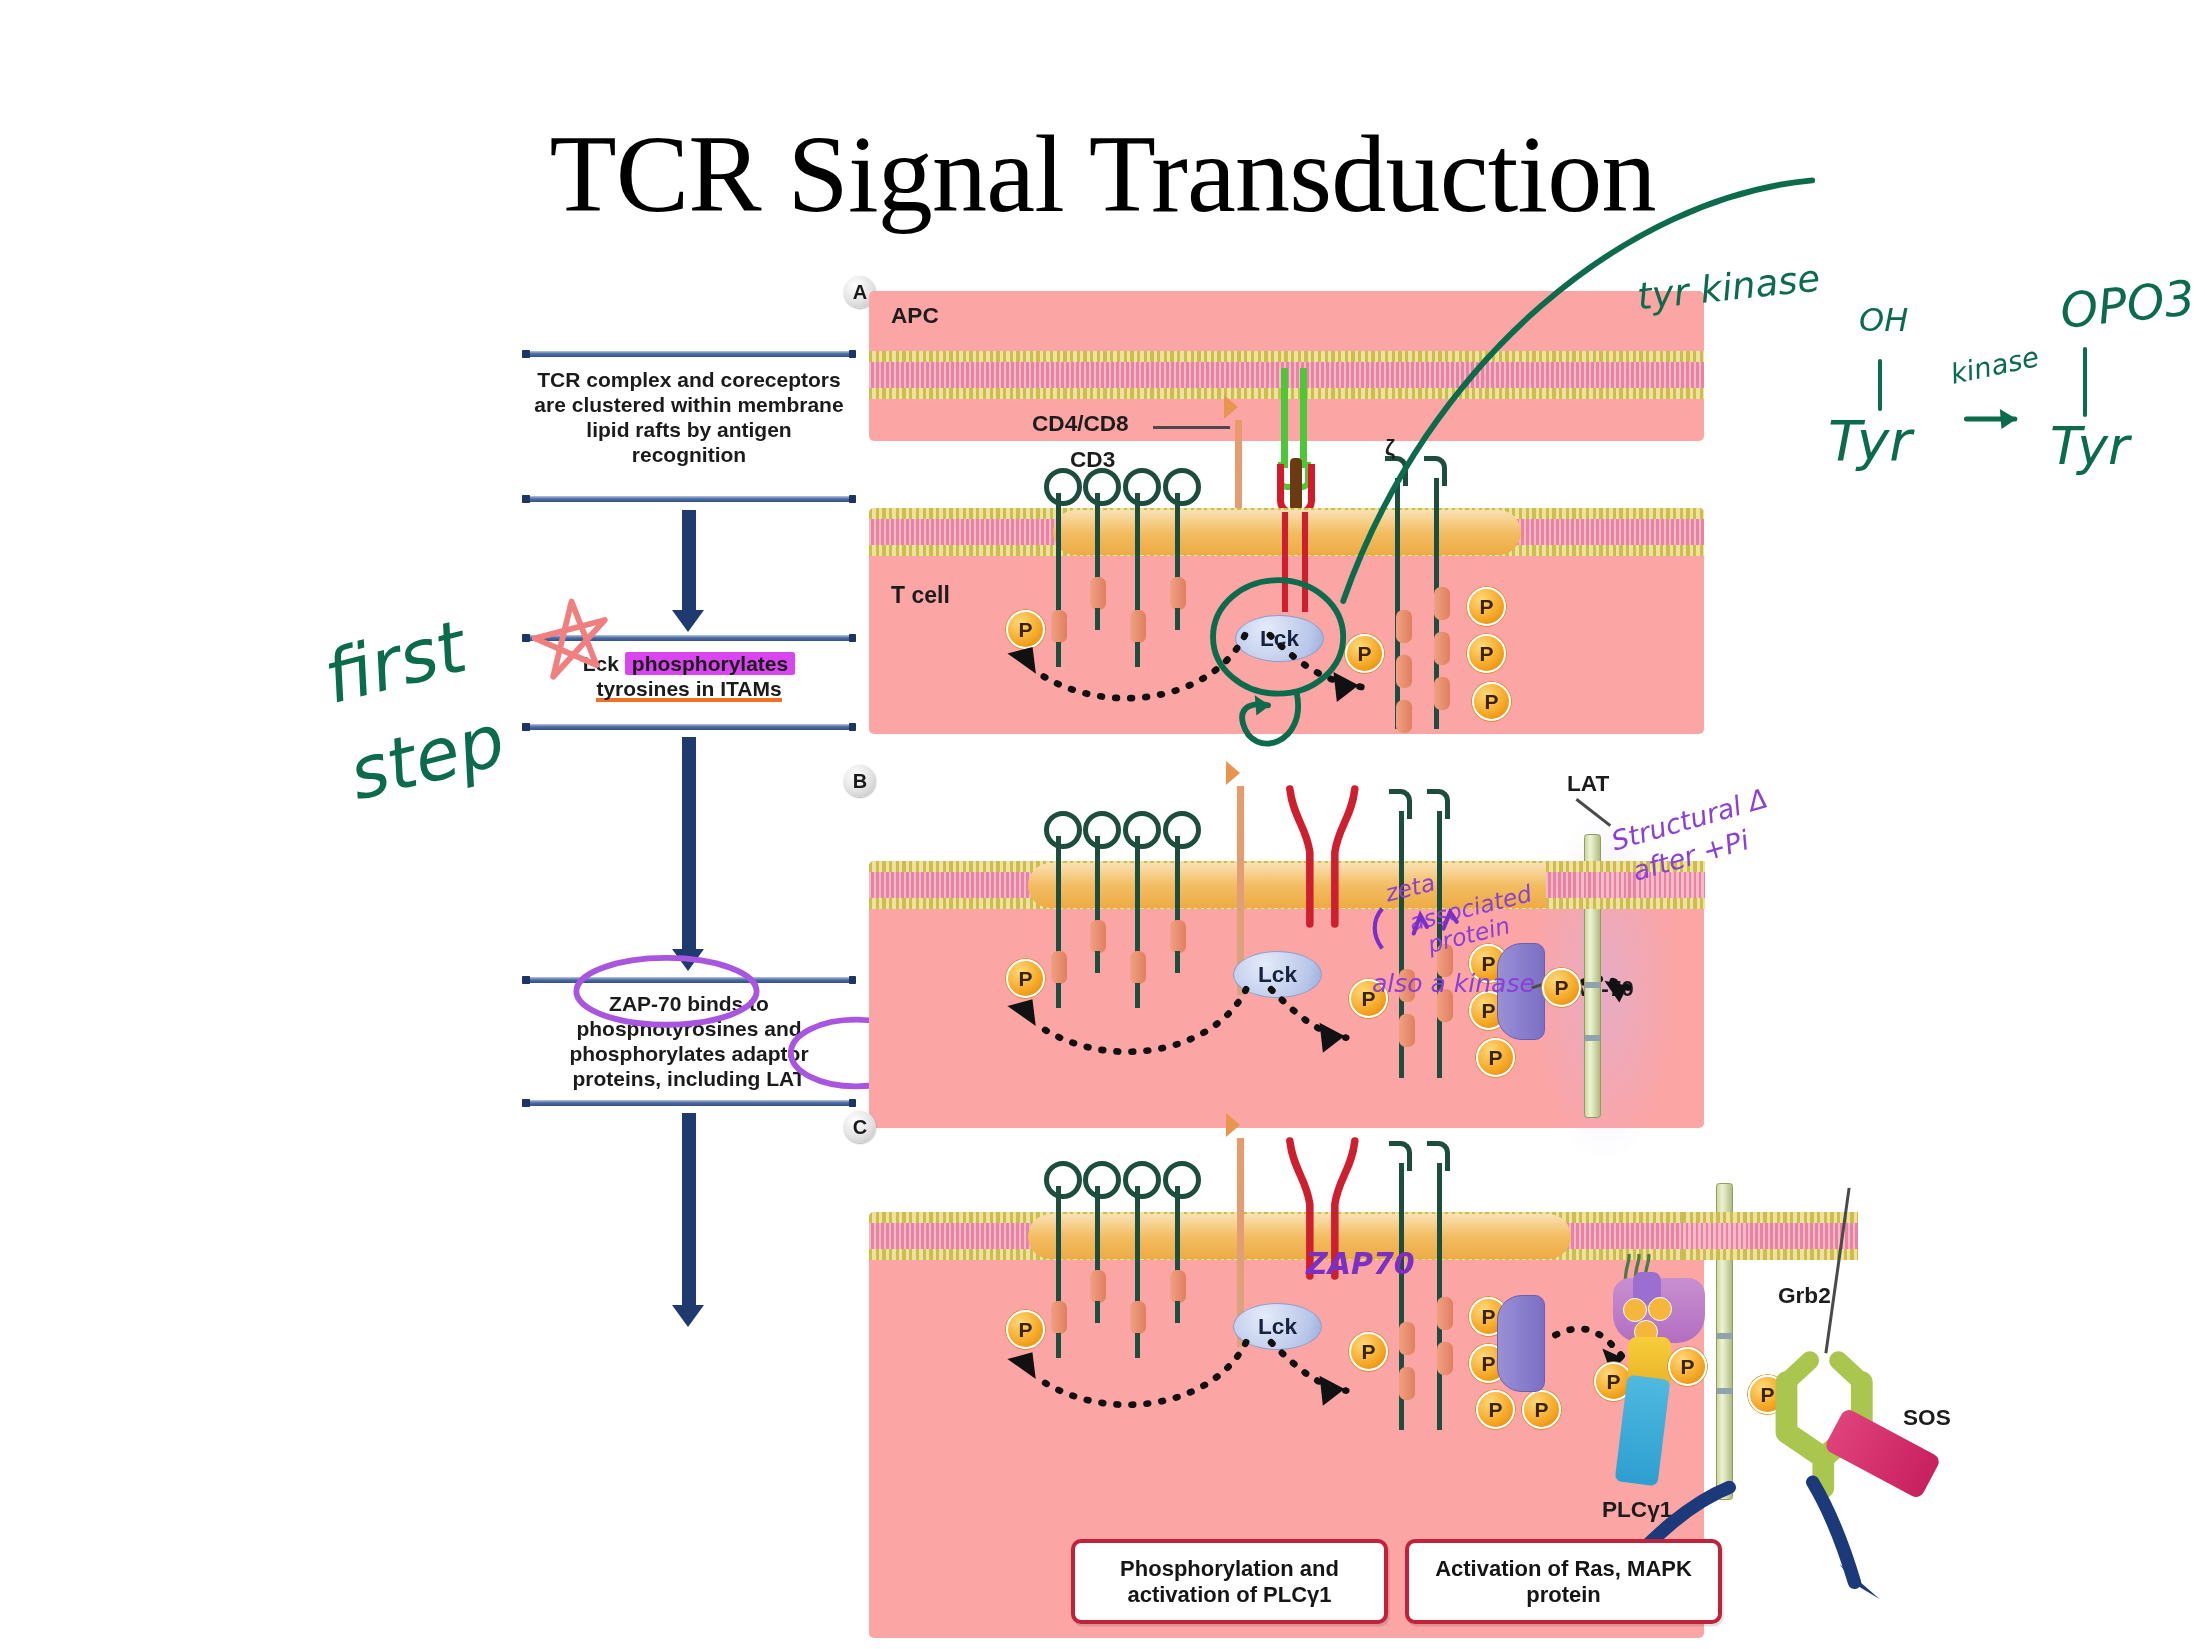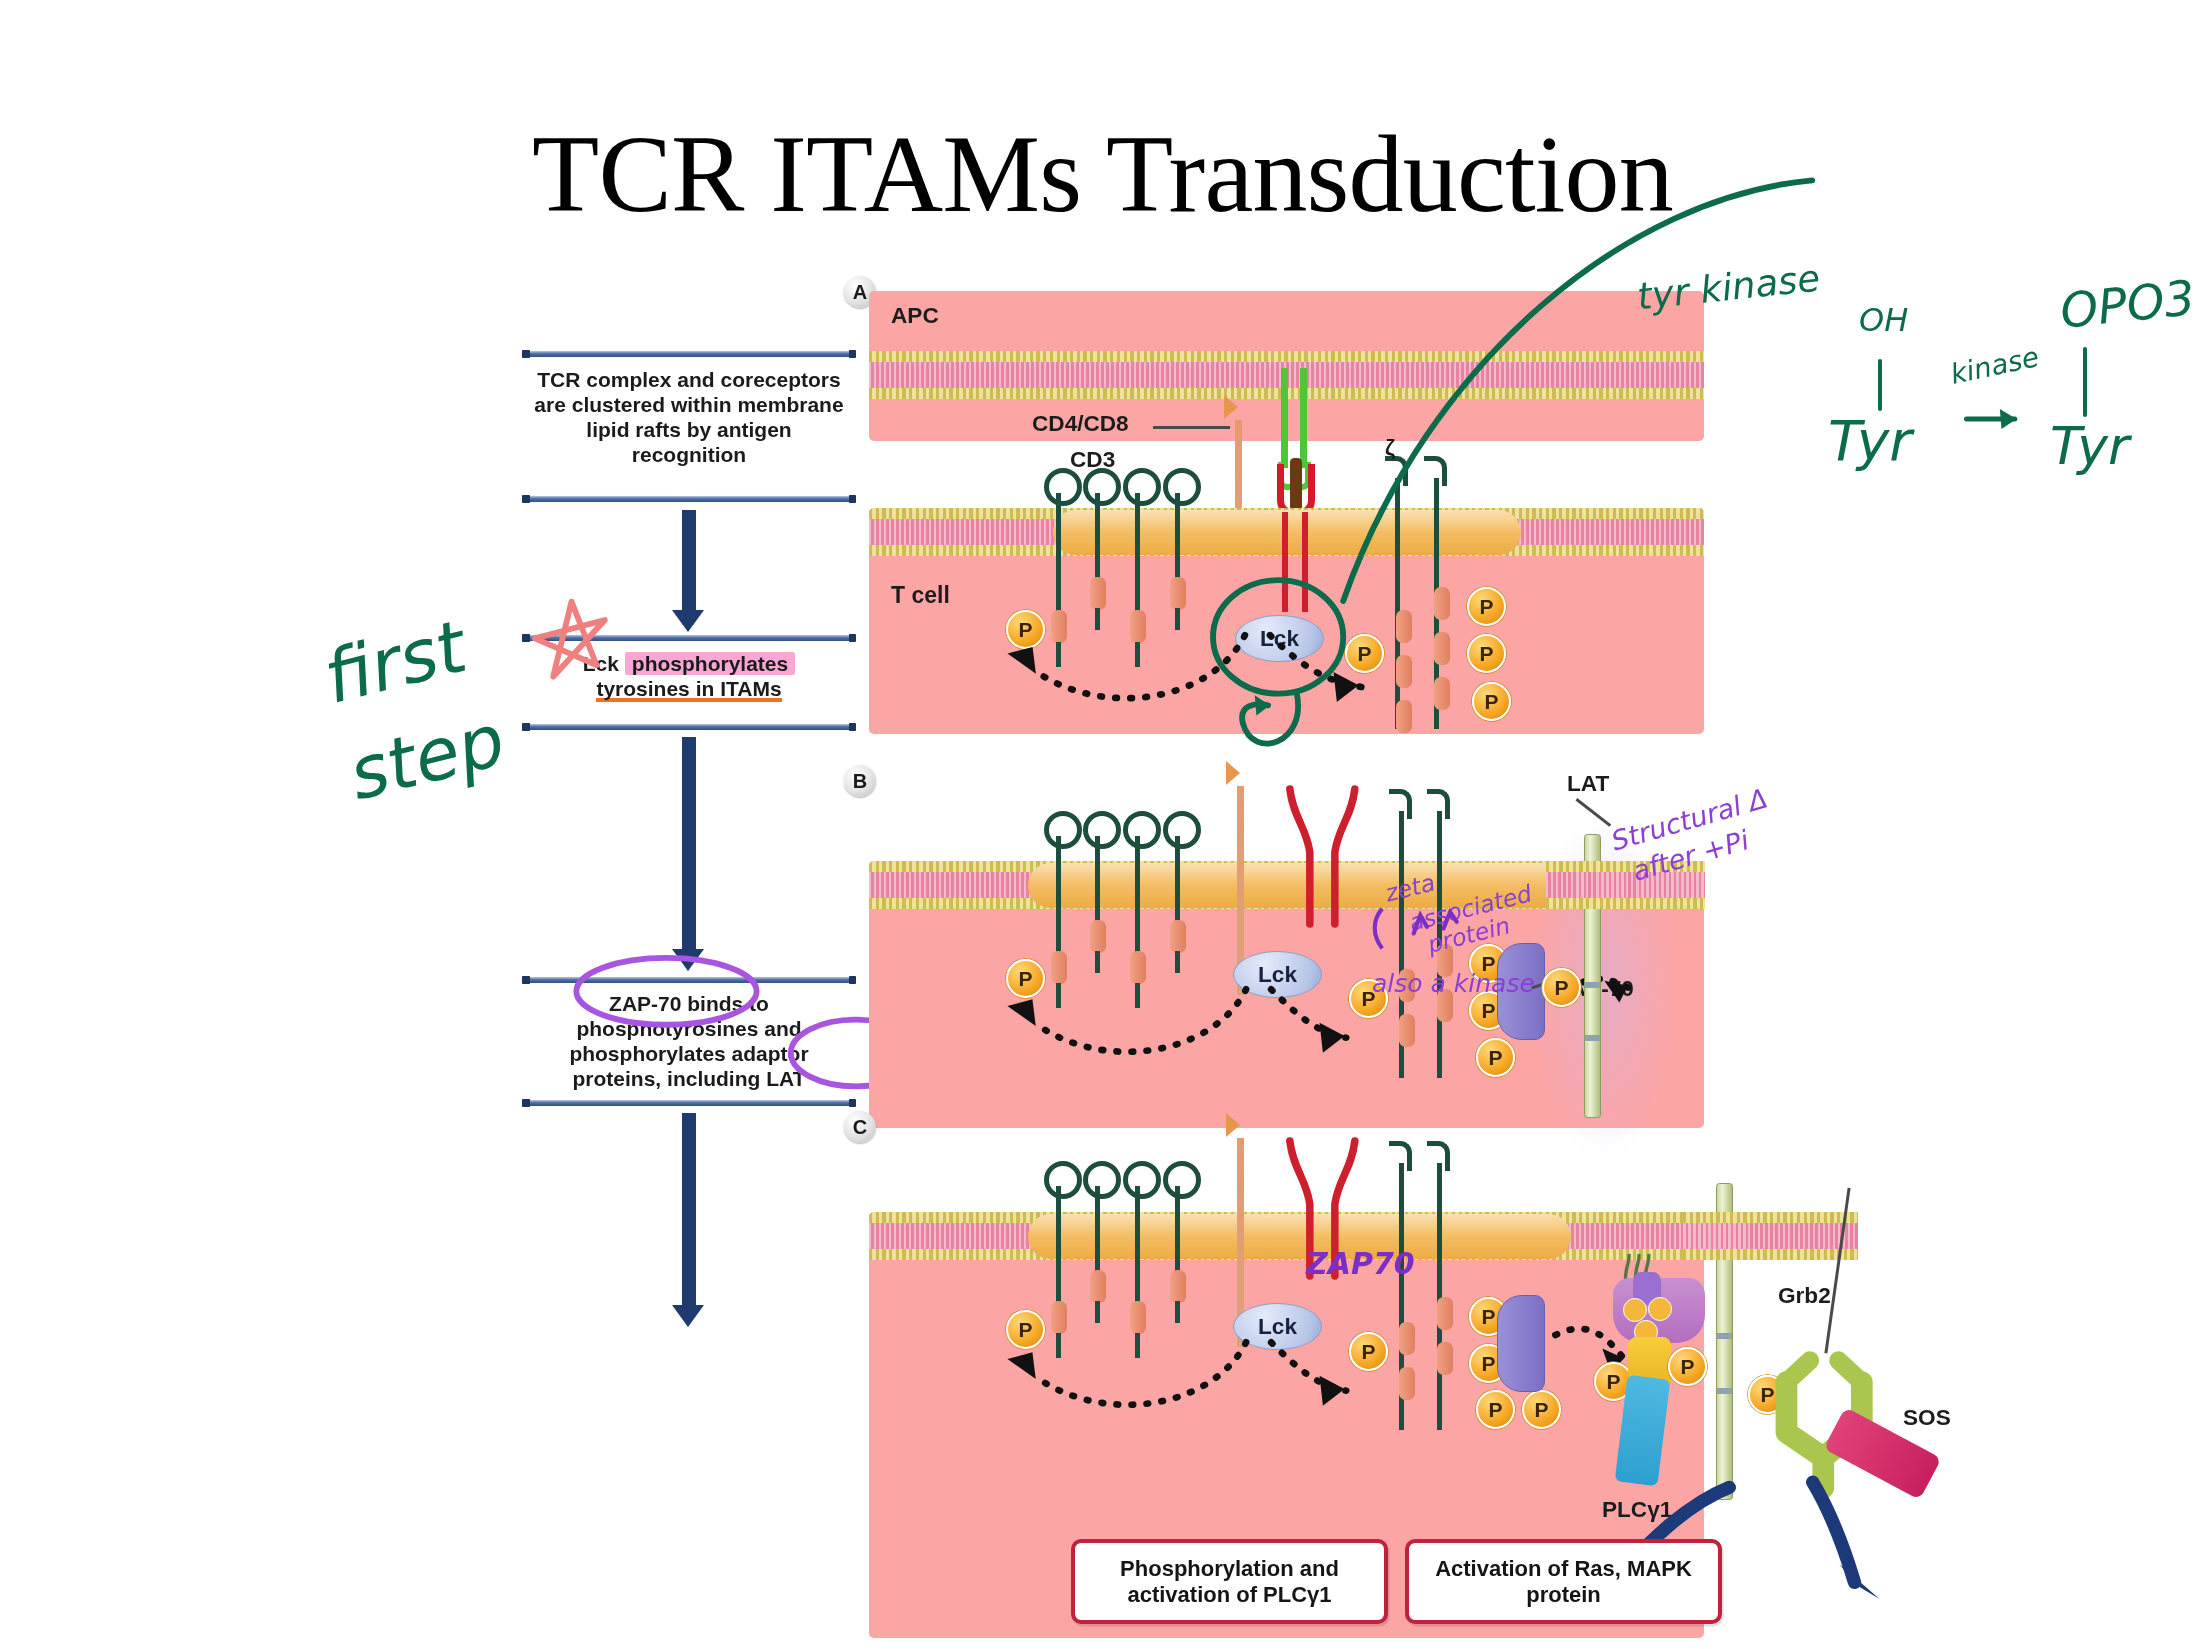--- a/index.html
+++ b/index.html
@@ -31,21 +31,21 @@
   .flow-box .rule.top{top:0;}
   .flow-box .rule.bot{bottom:0;}
   .flow-box .rule:before,.flow-box .rule:after{
     content:"";position:absolute;top:-0.8px;width:7.5px;height:7.5px;
     background:#1d3560;border-radius:0.8px;
   }
   .flow-box .rule:before{left:0;}
   .flow-box .rule:after{right:0;}
   .flow-box .inner{position:relative;padding:8.4px 1.7px;}
 
-  .hl-green{background:#f9a8d4;padding:0 7px;border-radius:2.5px;}
+  .hl-green{background:#d946ef;padding:0 7px;border-radius:2.5px;}
   .ul-orange{
     background-image:linear-gradient(#f36f21,#f36f21);
     background-size:100% 4.2px;background-position:0 100%;
     background-repeat:no-repeat;padding-bottom:2.5px;
   }
 
   .arrow-down{
     position:absolute;left:160px;width:14px;
     background:#1f3a6e;
   }
@@ -137,21 +137,21 @@
   }
   .hand.green{color:#0c6b4b;}
   .hand.purple{color:#8b3fd4;}
   .hand.violet{color:#7b2fc4;}
 
   svg.ink{position:absolute;overflow:visible;pointer-events:none;}
 </style>
 </head>
 <body>
 
-<div id="page-title">TCR ITAMs Transduction</div>
+<div id="page-title">TCR Signal Transduction</div>
 
 <div id="flow-column">
 
   <div class="flow-box" style="top:0px;height:151px;">
     <div class="rule top"></div>
     <div class="inner">TCR complex and coreceptors are clustered within membrane lipid rafts by antigen recognition</div>
     <div class="rule bot"></div>
   </div>
   <div class="arrow-down" style="top:159px;height:102px;"></div>
 

